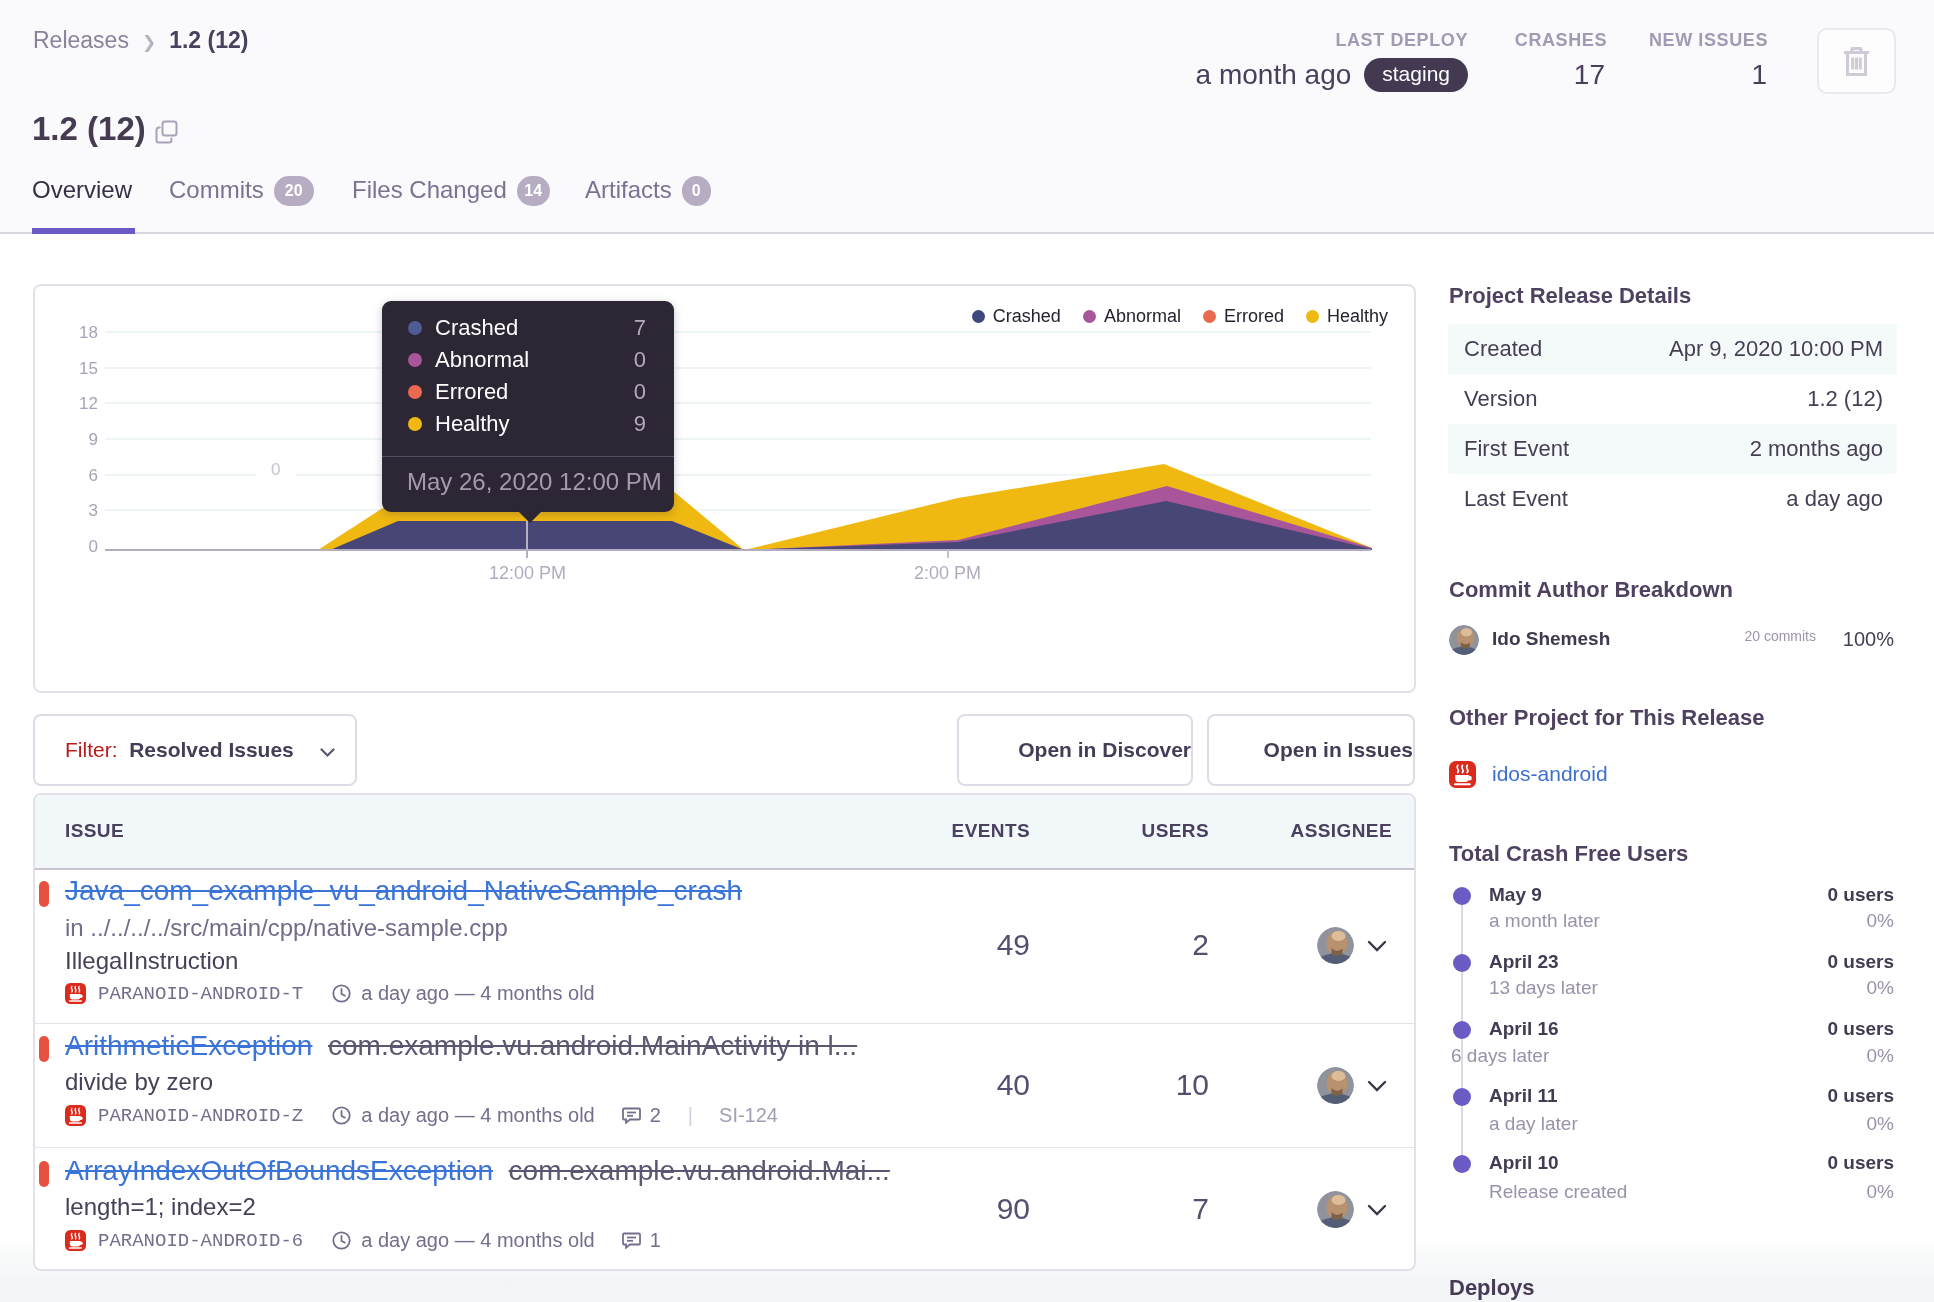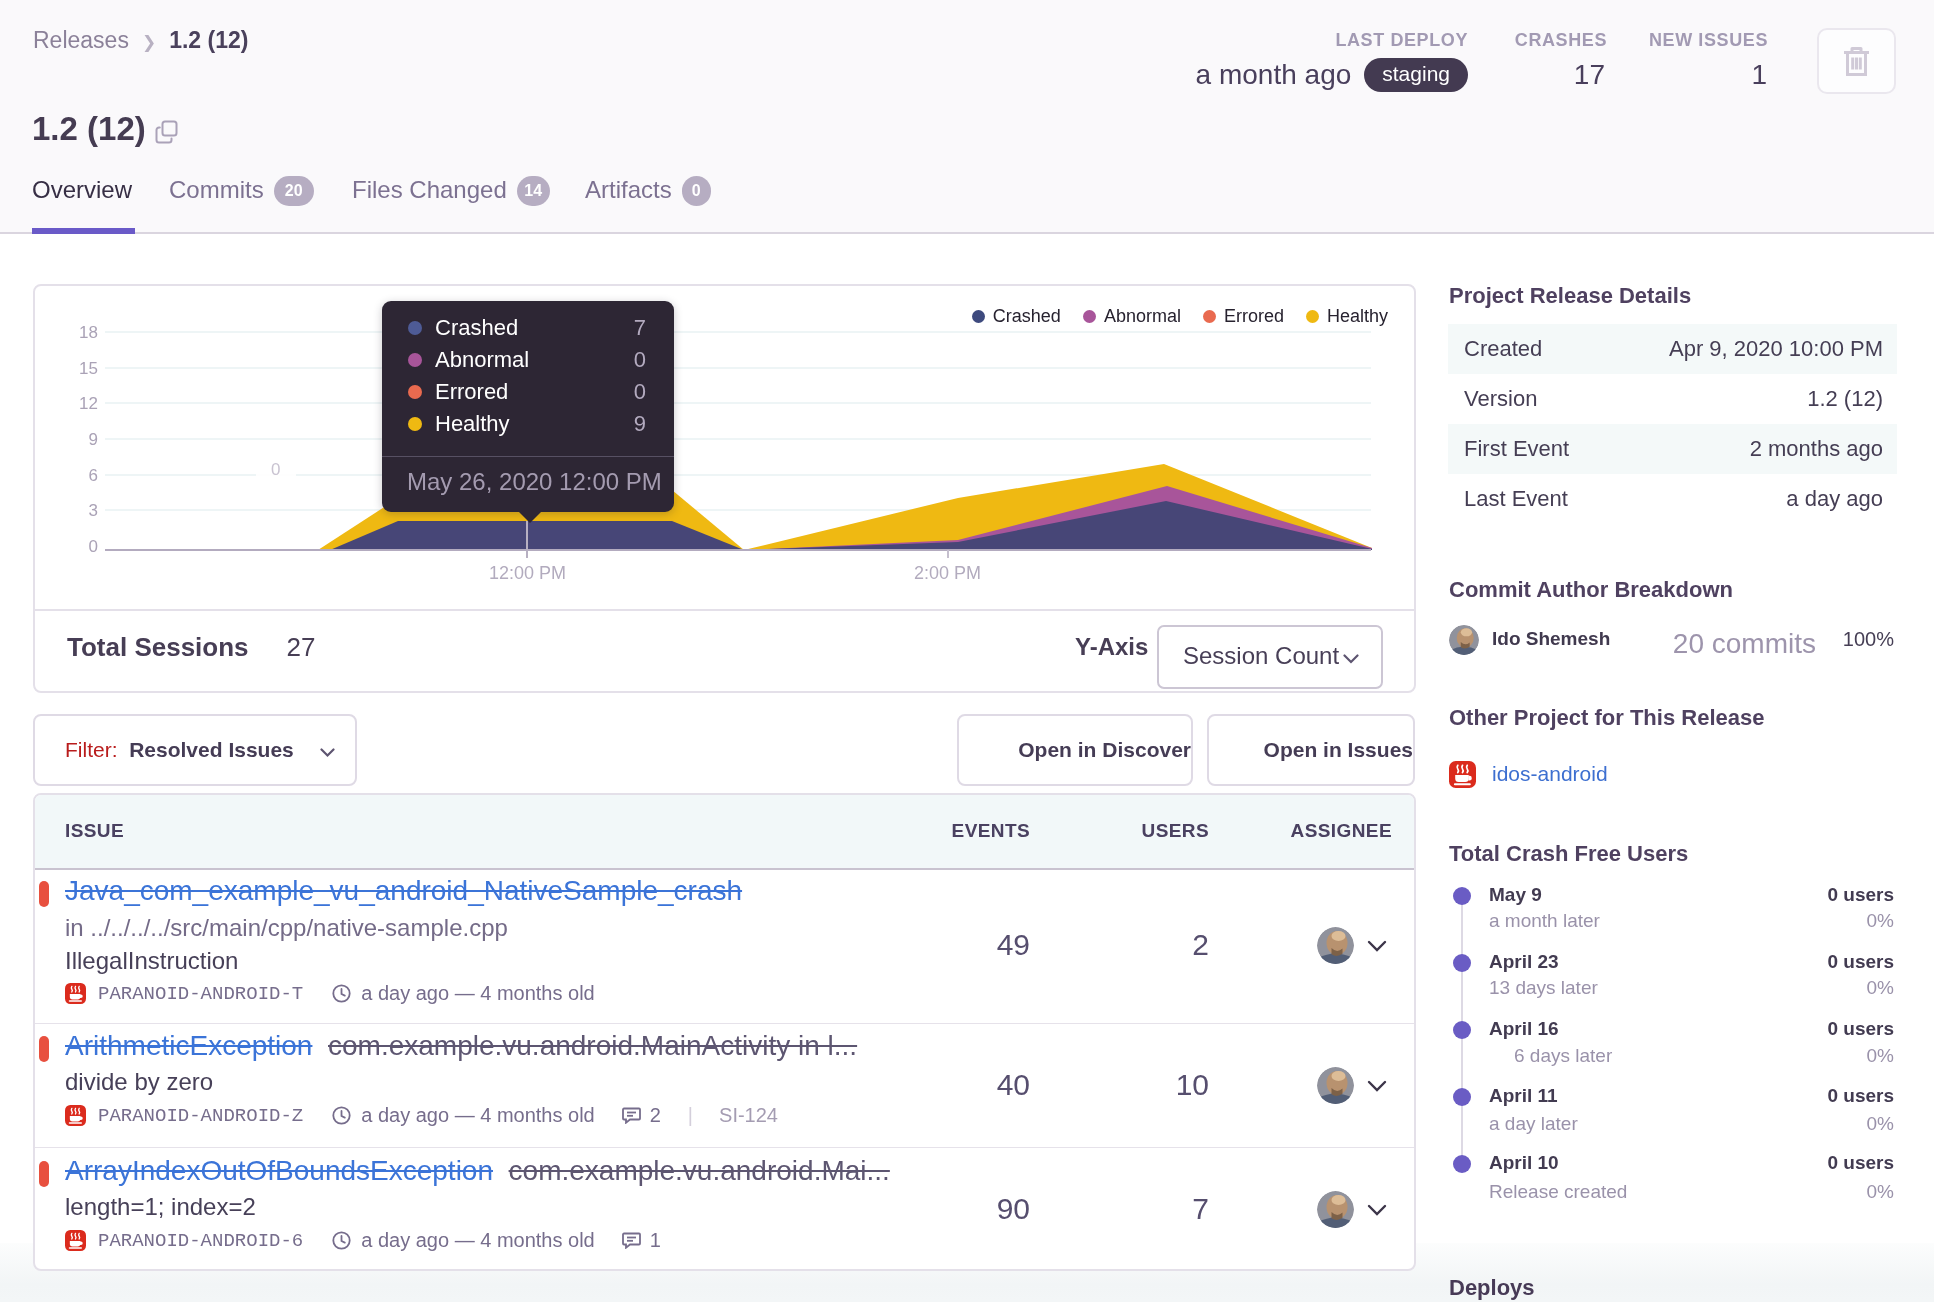--- a/index.html
+++ b/index.html
@@ -142,27 +142,20 @@
   <div class="xlab" style="left:454px; top:277px;">12:00 PM</div>
   <div class="xlab" style="left:879px; top:277px;">2:00 PM</div>
   <div id="tip">
     <div class="tiprow" style="top:12px;"><span class="tdot" style="background:#4e5b96;"></span>Crashed<span class="tv">7</span></div>
     <div class="tiprow" style="top:44px;"><span class="tdot" style="background:#a8559a;"></span>Abnormal<span class="tv">0</span></div>
     <div class="tiprow" style="top:76px;"><span class="tdot" style="background:#e96a4f;"></span>Errored<span class="tv">0</span></div>
     <div class="tiprow" style="top:108px;"><span class="tdot" style="background:#efb912;"></span>Healthy<span class="tv">9</span></div>
     <div id="tipdiv"></div>
     <div id="tipdate">May 26, 2020 12:00 PM</div>
   </div>
-  <div id="chartfoot">
-    <div style="position:absolute;left:32px;top:21px;font-size:26px;color:#473e55;"><b>Total Sessions</b><span style="margin-left:38px;">27</span></div>
-    <div style="position:absolute;left:1040px;top:22px;font-size:24px;font-weight:700;color:#473e55;">Y-Axis</div>
-    <div id="yaxisbtn" style="line-height:58px;">Session Count<svg width="16" height="10" viewBox="0 0 16 10" style="position:absolute;right:22px;top:27px;" fill="none" stroke="#5d5470" stroke-width="2.2" stroke-linecap="round">
-          <path d="M1.5 1.5 L8 8 L14.5 1.5"></path>
-        </svg></div>
-  </div>
 </div>
 
 <div class="btn" style="left:33px; width:324px; text-align:left; padding-left:30px; font-weight:400;"><span style="color:#b91c1c;">Filter:</span>&nbsp; <b>Resolved Issues</b><svg width="15" height="10" viewBox="0 0 15 10" style="position:absolute;right:20px;top:32px;" fill="none" stroke="#5d5470" stroke-width="2.2" stroke-linecap="round">
       <path d="M1.5 1.5 L7.5 7.5 L13.5 1.5"></path>
     </svg></div>
 <div class="btn" style="left:957px; width:236px;">Open in Discover</div>
 <div class="btn" style="left:1207px; width:208px;">Open in Issues</div>
 
 <div class="card" id="tblcard">
   <div id="tblhead">
@@ -298,21 +291,21 @@
 <div class="srow stripe" style="top:324px;"><span style="padding-left:16px;margin-top:32px;">Created</span><span class="rv" style="padding-right:14px;">Apr 9, 2020 10:00 PM</span></div>
 <div class="srow" style="top:374px;"><span style="padding-left:16px;">Version</span><span class="rv" style="padding-right:14px;">1.2 (12)</span></div>
 <div class="srow stripe" style="top:424px;"><span style="padding-left:16px;">First Event</span><span class="rv" style="padding-right:14px;">2 months ago</span></div>
 <div class="srow" style="top:474px;"><span style="padding-left:16px;">Last Event</span><span class="rv" style="padding-right:14px;">a day ago</span></div>
 
 <div class="shead" style="top:577px;text-align:center;">Commit Author Breakdown</div>
 <div class="abs" style="left:1449px; top:625px; width:30px; height:30px; border-radius:50%; overflow:hidden;"><svg width="30" height="30" viewBox="0 0 37 37">
       <use href="#avtr"></use>
     </svg></div>
 <div class="abs" style="left:1492px; top:628px; font-size:19px; font-weight:700; color:#40394e;">Ido Shemesh</div>
-<div class="abs" style="right:118px; top:628px; font-size:28px; color:#9d94ac;">20 commits</div>
+<div class="abs" style="right:118px; top:628px; font-size:14px; color:#9d94ac;">20 commits</div>
 <div class="abs" style="right:40px; top:628px; font-size:20px; color:#463f55;">100%</div>
 
 <div class="shead" style="top:705px;">Other Project for This Release</div>
 <div class="abs" style="left:1449px; top:761px;"><svg width="27" height="27" viewBox="0 0 20 20">
       <rect width="20" height="20" rx="5" fill="#db2b1d"></rect>
       <g stroke="#fff" stroke-width="1.3" fill="none" stroke-linecap="round">
         <path d="M6.5 3.2 q-1 1.5 0 2.7 q1 1.2 0 2.6"></path>
         <path d="M10 3.2 q-1 1.5 0 2.7 q1 1.2 0 2.6"></path>
         <path d="M13.5 3.2 q-1 1.5 0 2.7 q1 1.2 0 2.6"></path>
       </g>
@@ -329,21 +322,21 @@
 <div class="tl-sub" style="left:1489px; top:910px;">a month later</div>
 <div class="tl-title" style="right:40px; top:884px;">0 users</div>
 <div class="tl-sub" style="right:40px; top:910px;">0%</div>
 <div class="tl-dot" style="top:954px;"></div>
 <div class="tl-title" style="left:1489px; top:951px;">April 23</div>
 <div class="tl-sub" style="left:1489px; top:977px;">13 days later</div>
 <div class="tl-title" style="right:40px; top:951px;">0 users</div>
 <div class="tl-sub" style="right:40px; top:977px;">0%</div>
 <div class="tl-dot" style="top:1021px;"></div>
 <div class="tl-title" style="left:1489px; top:1018px;">April 16</div>
-<div class="tl-sub" style="left:1514px; top:1045px;">6 days later</div>
+<div class="tl-sub" style="left:1451px; top:1045px;">6 days later</div>
 <div class="tl-title" style="right:40px; top:1018px;">0 users</div>
 <div class="tl-sub" style="right:40px; top:1045px;">0%</div>
 <div class="tl-dot" style="top:1088px;"></div>
 <div class="tl-title" style="left:1489px; top:1085px;">April 11</div>
 <div class="tl-sub" style="left:1489px; top:1113px;">a day later</div>
 <div class="tl-title" style="right:40px; top:1085px;">0 users</div>
 <div class="tl-sub" style="right:40px; top:1113px;">0%</div>
 <div class="tl-dot" style="top:1155px;"></div>
 <div class="tl-title" style="left:1489px; top:1152px;">April 10</div>
 <div class="tl-sub" style="left:1489px; top:1181px;">Release created</div>

